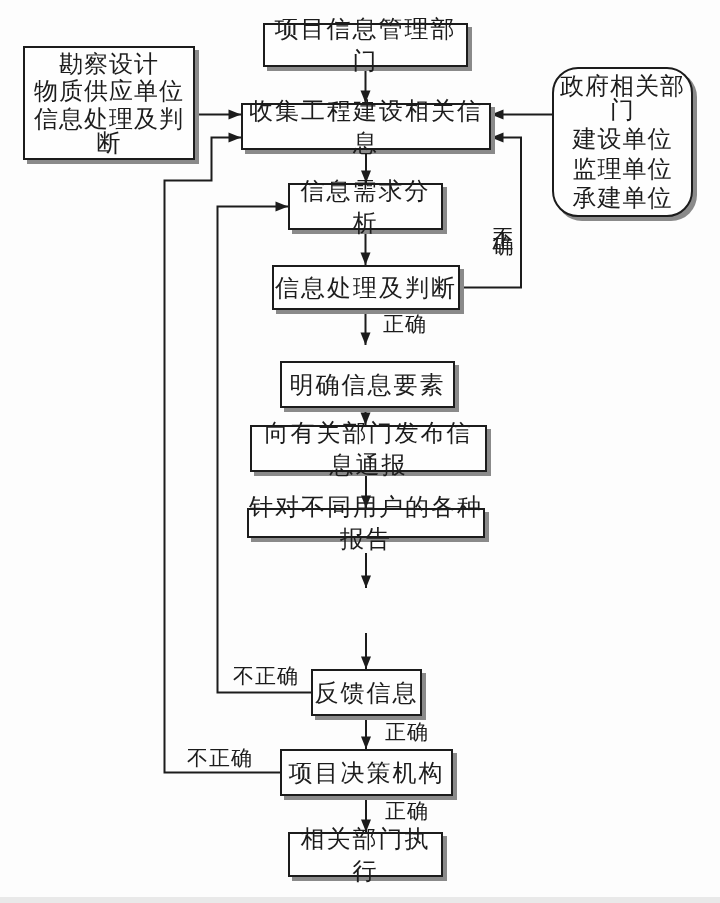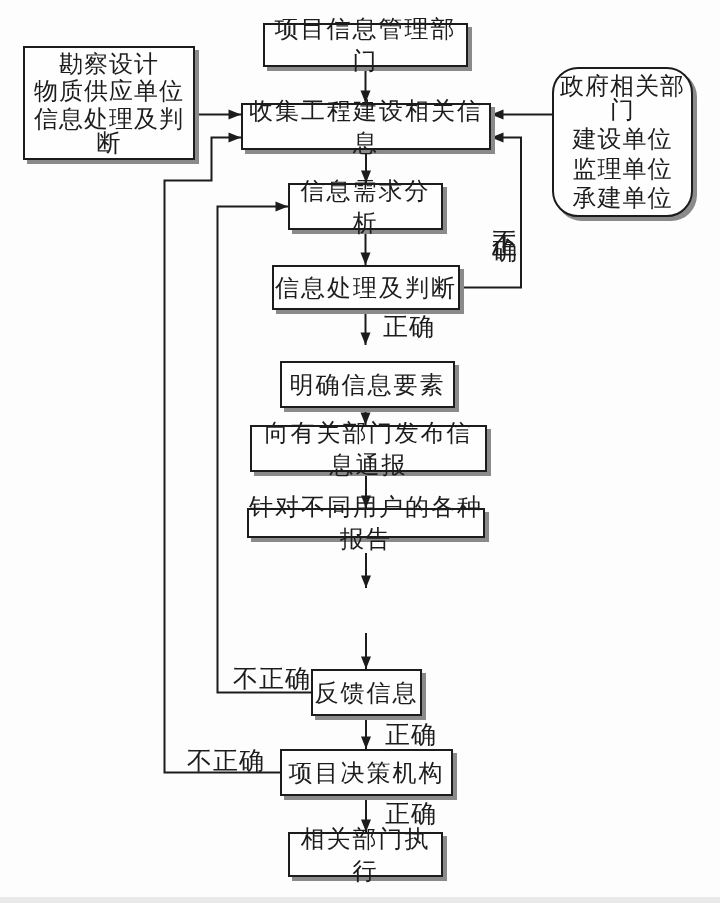--- a/index.html
+++ b/index.html
@@ -24,21 +24,21 @@
     box-shadow:4px 4px 0 var(--shadow);
     display:flex;align-items:center;justify-content:center;
     font-size:24px;letter-spacing:2px;
     box-sizing:border-box;
     text-align:center;
     z-index:2;
   }
   .node.multi{flex-direction:column;justify-content:space-evenly;letter-spacing:1px;}
   .node.multi .srcline{display:block;line-height:1;}
   .edge-label{
-    position:absolute;font-size:25px;letter-spacing:1px;
+    position:absolute;font-size:21px;letter-spacing:1px;
     white-space:nowrap;z-index:3;line-height:1;
   }
   .edge-label.vertical{
     writing-mode:vertical-rl;
     text-orientation:upright;
     letter-spacing:4px;
     white-space:normal;
   }
   .bottom-strip{
     position:absolute;left:0;bottom:0;width:720px;height:6px;

